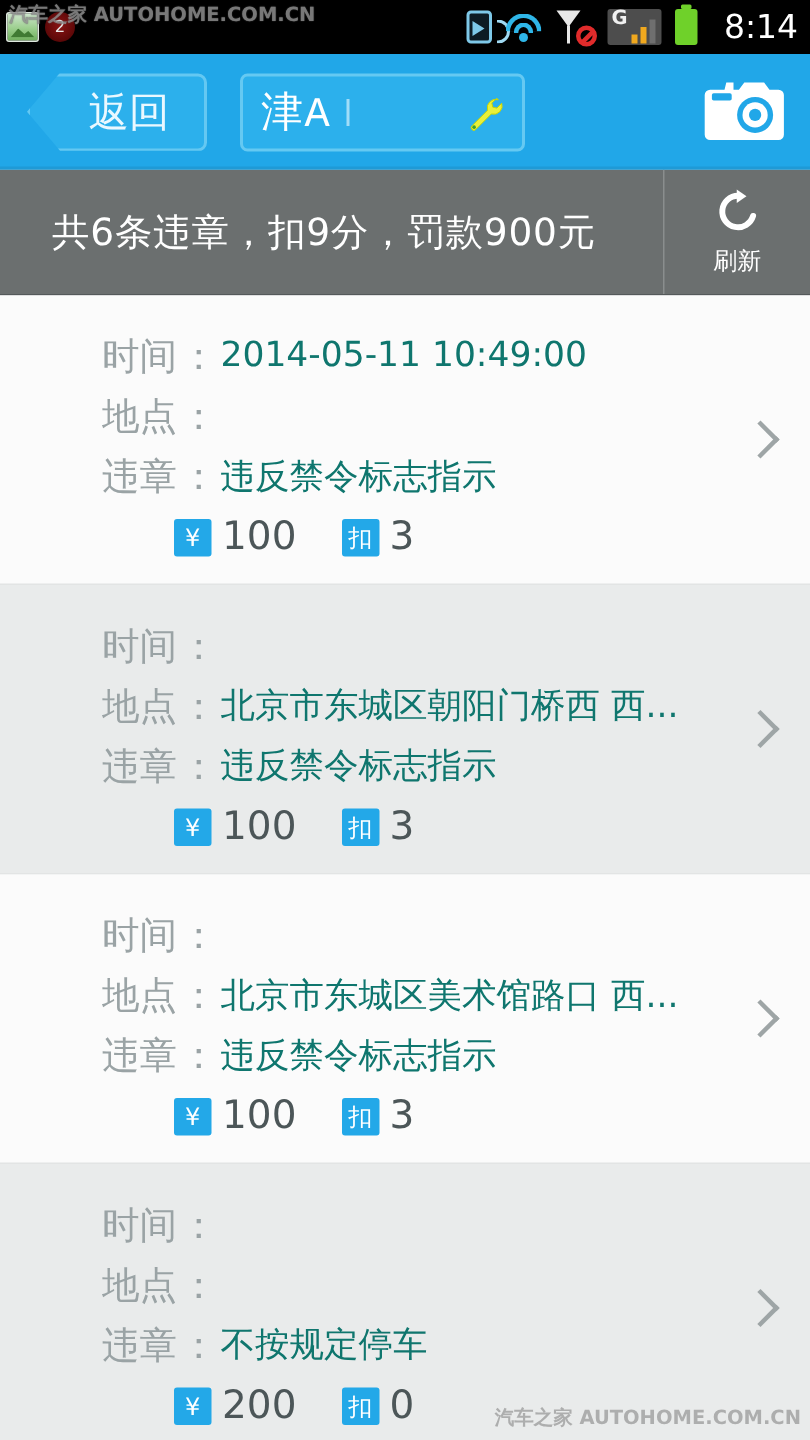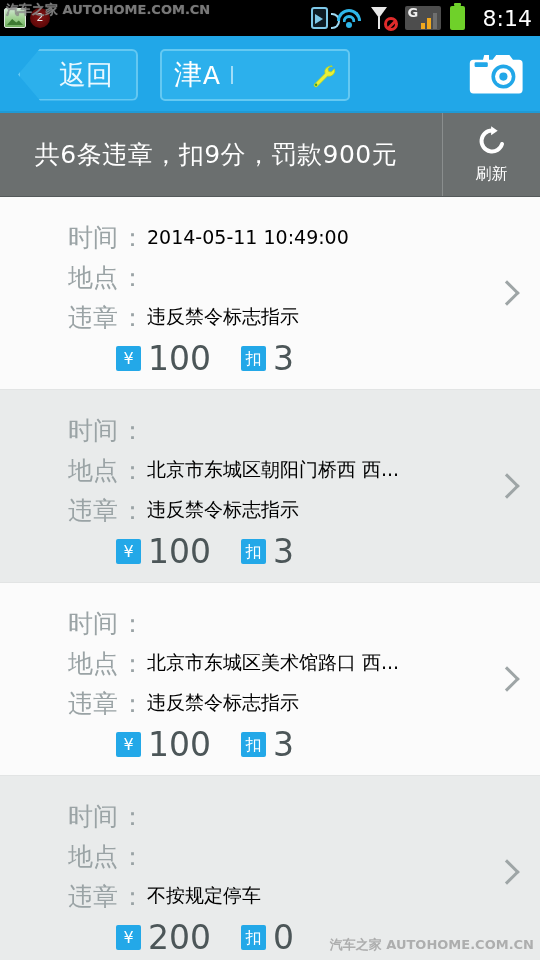--- a/index.html
+++ b/index.html
@@ -130,29 +130,29 @@
   .row{
     height:193px; position:relative;
     padding:20px 0 0 26px;
     border-bottom:1px solid #e2e4e4;
   }
   .row.alt{ background:#e9ebeb; }
   .row.white{ background:#fbfbfb; }
   .line{ display:flex; align-items:center; height:40px;margin-left:42px; }
   .lbl{ color:#9aa3a5; font-size:25px; width:auto; white-space:nowrap; }
   .colon{ color:#9aa3a5; font-size:25px; margin:0 2px 0 2px;}
-  .val{ color:#000000; font-size:19px; white-space:nowrap; overflow:hidden; max-width:390px; }
+  .val{ color:#0f766e; font-size:23px; white-space:nowrap; overflow:hidden; max-width:390px; }
   .val.num{ letter-spacing:0px; }
   .badges{ display:flex; align-items:center; height:42px; padding-left:90px; gap:30px; }
   .badge-grp{ display:flex; align-items:center; gap:7px; }
   .badge{
     width:25px;height:25px;background:#23a8e8;color:#fff;
     font-size:16px;line-height:25px;text-align:center;border-radius:2px;
   }
-  .badge-val{ color:#4c5658; font-size:33px; }
+  .badge-val{ color:#4c5658; font-size:26px; }
   .chevron{
     position:absolute; right:24px; top:50%; transform:translateY(-50%);
     width:18px;height:18px;border-right:3px solid #9ea5a6;border-top:3px solid #9ea5a6;
     transform:translateY(-50%) rotate(45deg);
   }
   .watermark-bottom{
     position:absolute; right:6px; bottom:6px;
     font-size:13px; font-weight:bold; color:#9a9a9a; opacity:.75; white-space:nowrap;
   }
 </style>

